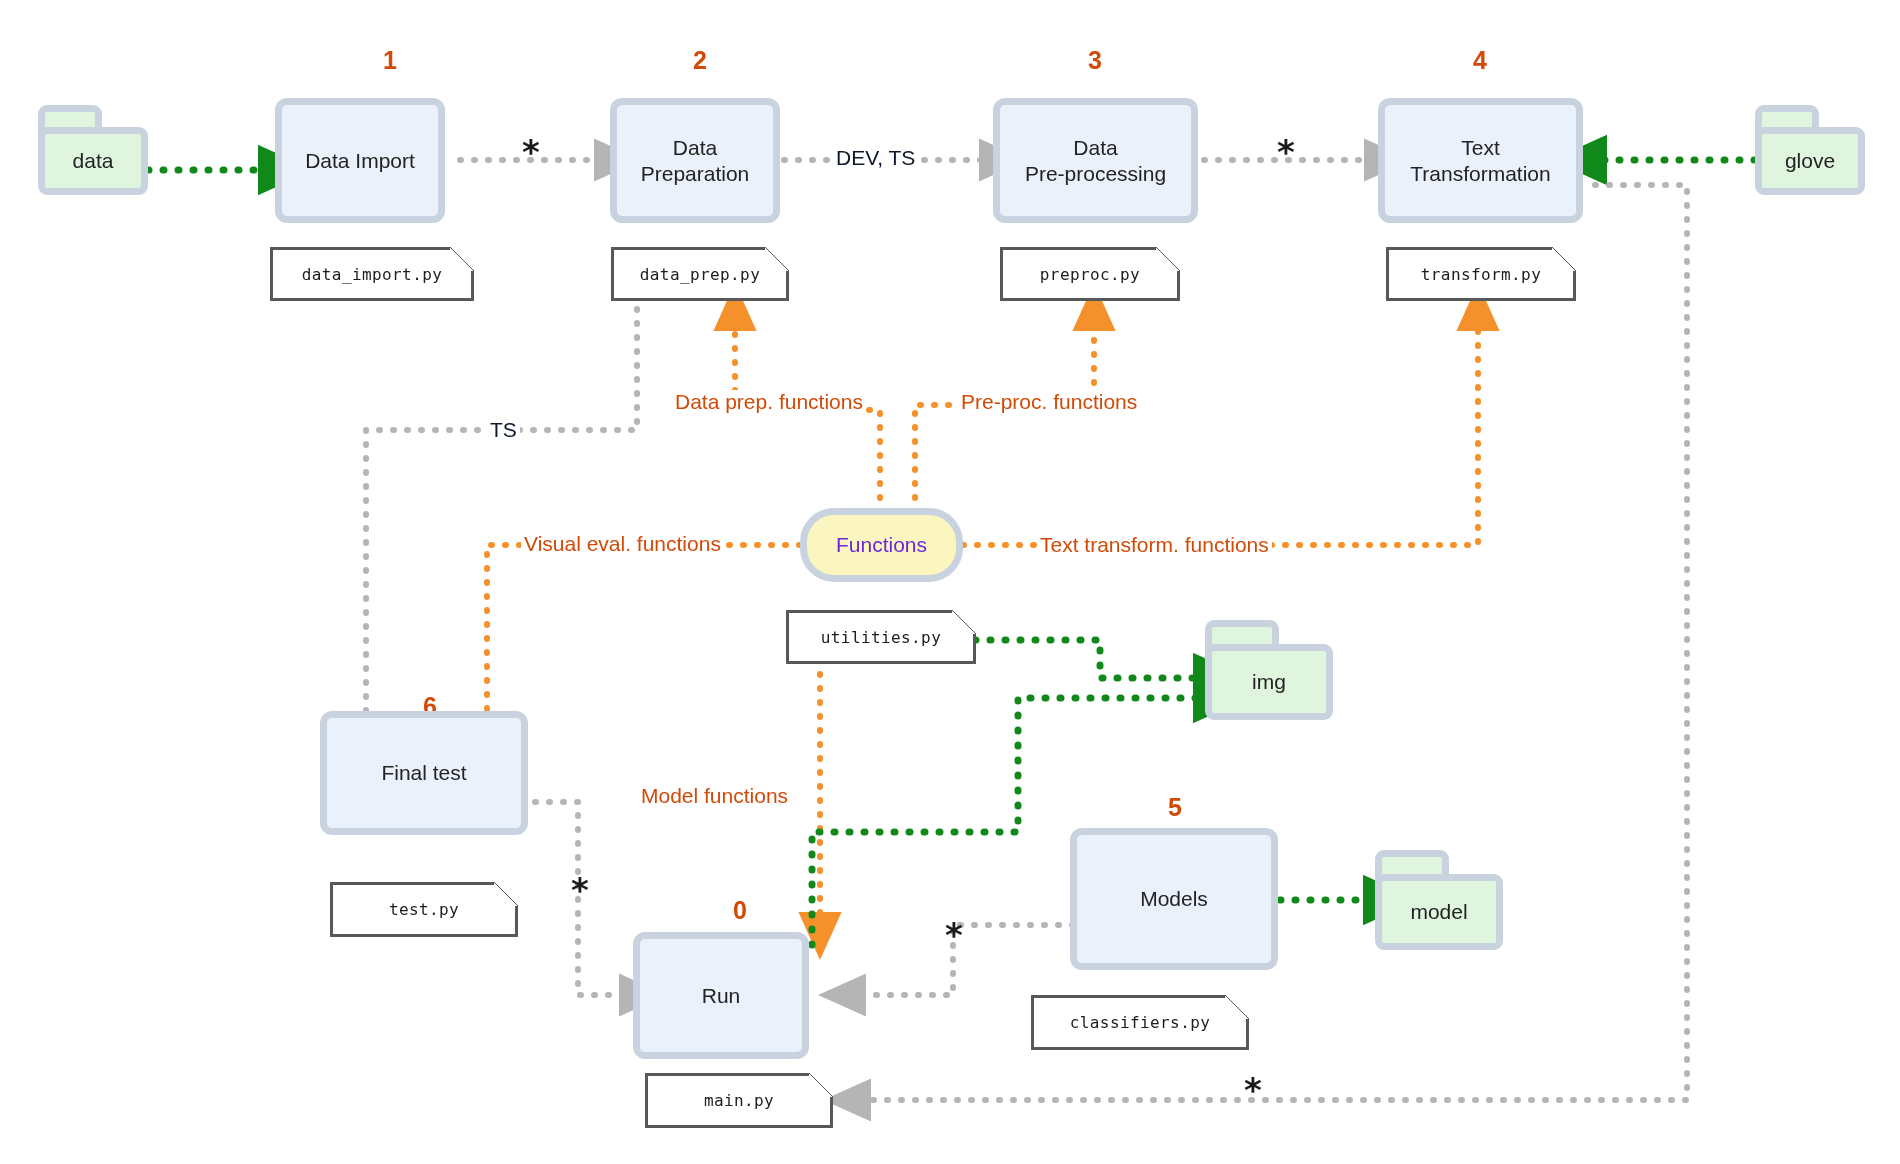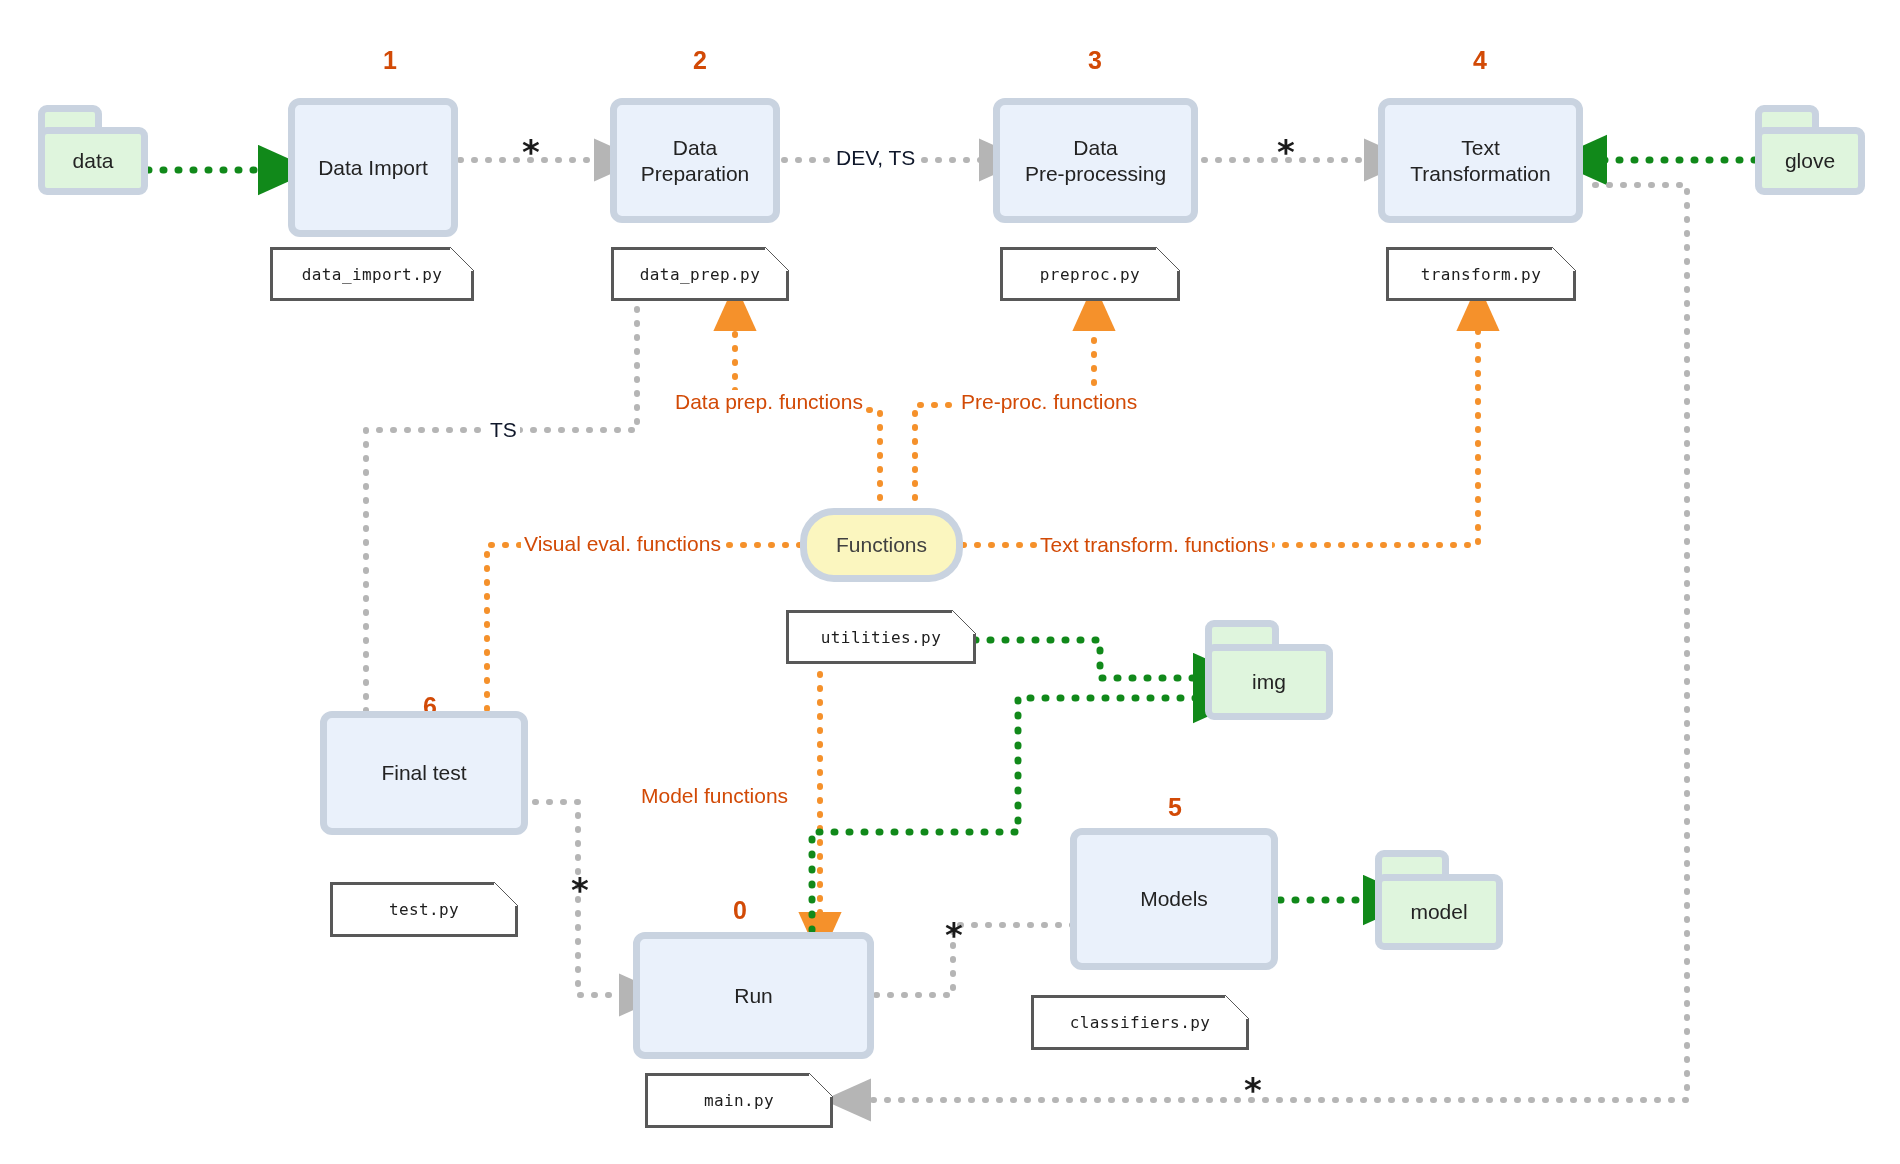--- a/index.html
+++ b/index.html
@@ -30,21 +30,21 @@
         border:3px solid #585858;display:flex;align-items:center;justify-content:center;
         font-family:"DejaVu Sans Mono", monospace;font-size:16px;color:#1d1d1d;
         letter-spacing:.4px;}
   .note .foldline{position:absolute;right:-3px;top:-3px;width:24px;height:24px;
               background:linear-gradient(to bottom left, #ffffff 0 49.2%, #585858 49.2% 51%, #ffffff 51% 100%);}
 
   
   .fbox{position:absolute;box-sizing:border-box;background:#fbf6bf;
         border:7px solid #c9d3e0;border-radius:34px;
         display:flex;align-items:center;justify-content:center;
-        color:#404040;font-size:21px;}
+        color:#6d28d9;font-size:21px;}
 
   
   .numlab{position:absolute;color:#d24a06;font-weight:bold;font-size:25px;
           text-align:center;}
   .star{position:absolute;color:#1b1b1b;font-size:34px;font-weight:bold;
         line-height:1;text-align:center;font-family:"DejaVu Sans", sans-serif;}
   .edgelab{position:absolute;font-size:21px;color:#0f172a;background:#ffffff;
            padding:0 3px;white-space:nowrap;}
   .edgelab.orange{color:#d24a06;}
 </style>
@@ -121,21 +121,21 @@
     <div class="tab"></div>
     <div class="body">img</div>
   </div>
 
   <div class="folder" style="left:1375px;top:850px;width:128px;height:100px;">
     <div class="tab"></div>
     <div class="body">model</div>
   </div>
 
   <div class="numlab" style="left:330px;top:46px;width:120px;">1</div>
-  <div class="pbox" style="left:288px;top:98px;width:170px;height:139px;">
+  <div class="pbox" style="left:275px;top:98px;width:170px;height:125px;">
     <div class="inner">Data Import</div>
   </div>
   <div class="note" style="left:270px;top:247px;width:204px;height:54px;">
     <span>data_import.py</span>
     <span class="foldline"></span>
   </div>
 
   <div class="numlab" style="left:640px;top:46px;width:120px;">2</div>
   <div class="pbox" style="left:610px;top:98px;width:170px;height:125px;">
     <div class="inner">
@@ -183,21 +183,21 @@
   <div class="numlab" style="left:370px;top:692px;width:120px;">6</div>
   <div class="pbox" style="left:320px;top:688px;width:208px;height:124px;margin-top:23px;">
     <div class="inner">Final test</div>
   </div>
   <div class="note" style="left:330px;top:882px;width:188px;height:55px;">
     <span>test.py</span>
     <span class="foldline"></span>
   </div>
 
   <div class="numlab" style="left:680px;top:896px;width:120px;">0</div>
-  <div class="pbox" style="left:633px;top:932px;width:241px;height:127px;">
+  <div class="pbox" style="left:633px;top:932px;width:176px;height:127px;">
     <div class="inner">Run</div>
   </div>
   <div class="note" style="left:645px;top:1073px;width:188px;height:55px;">
     <span>main.py</span>
     <span class="foldline"></span>
   </div>
 
   <div class="numlab" style="left:1115px;top:793px;width:120px;">5</div>
   <div class="pbox" style="left:1070px;top:828px;width:208px;height:142px;">
     <div class="inner">Models</div>

